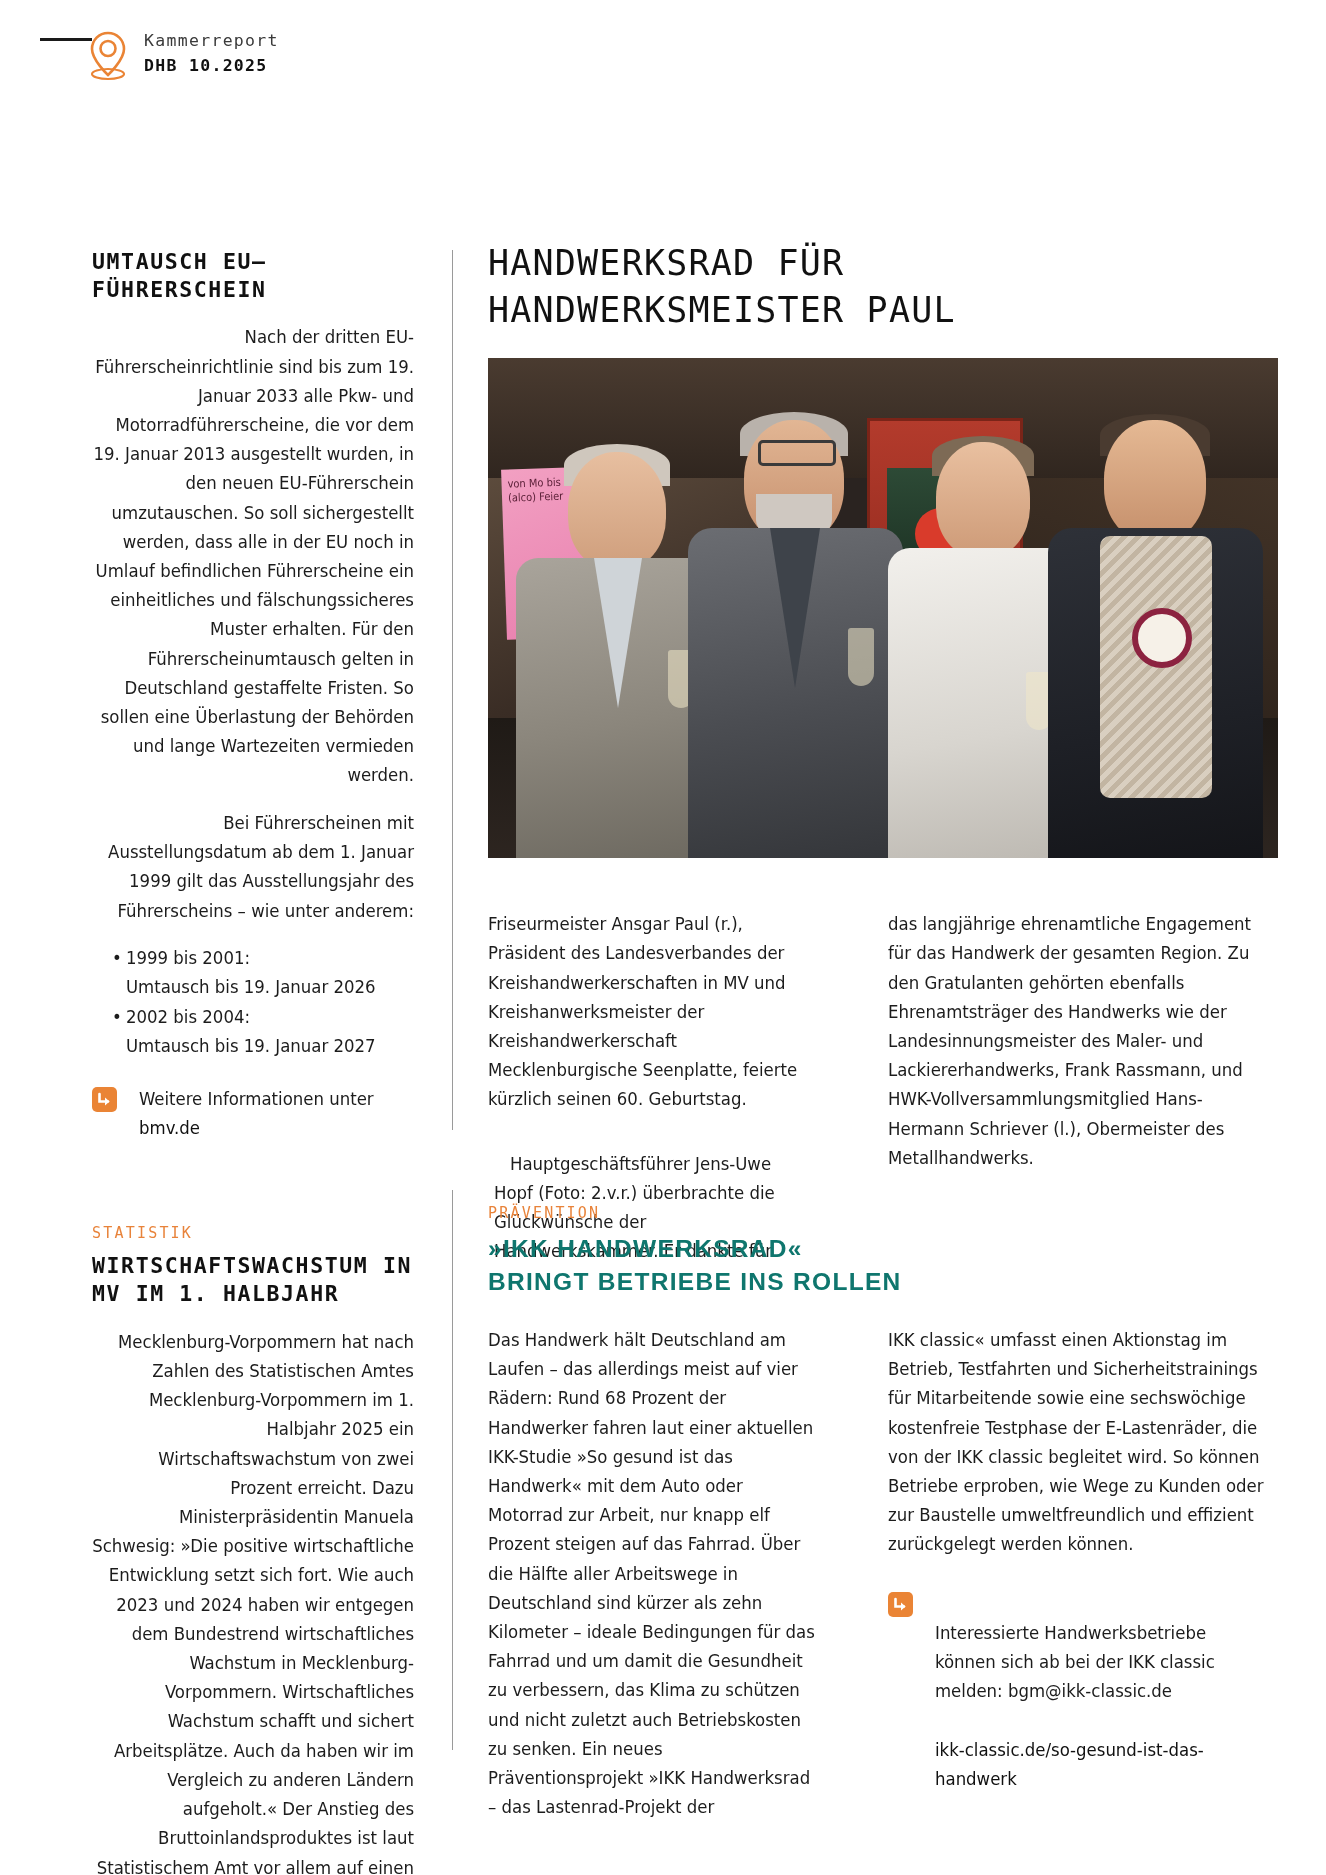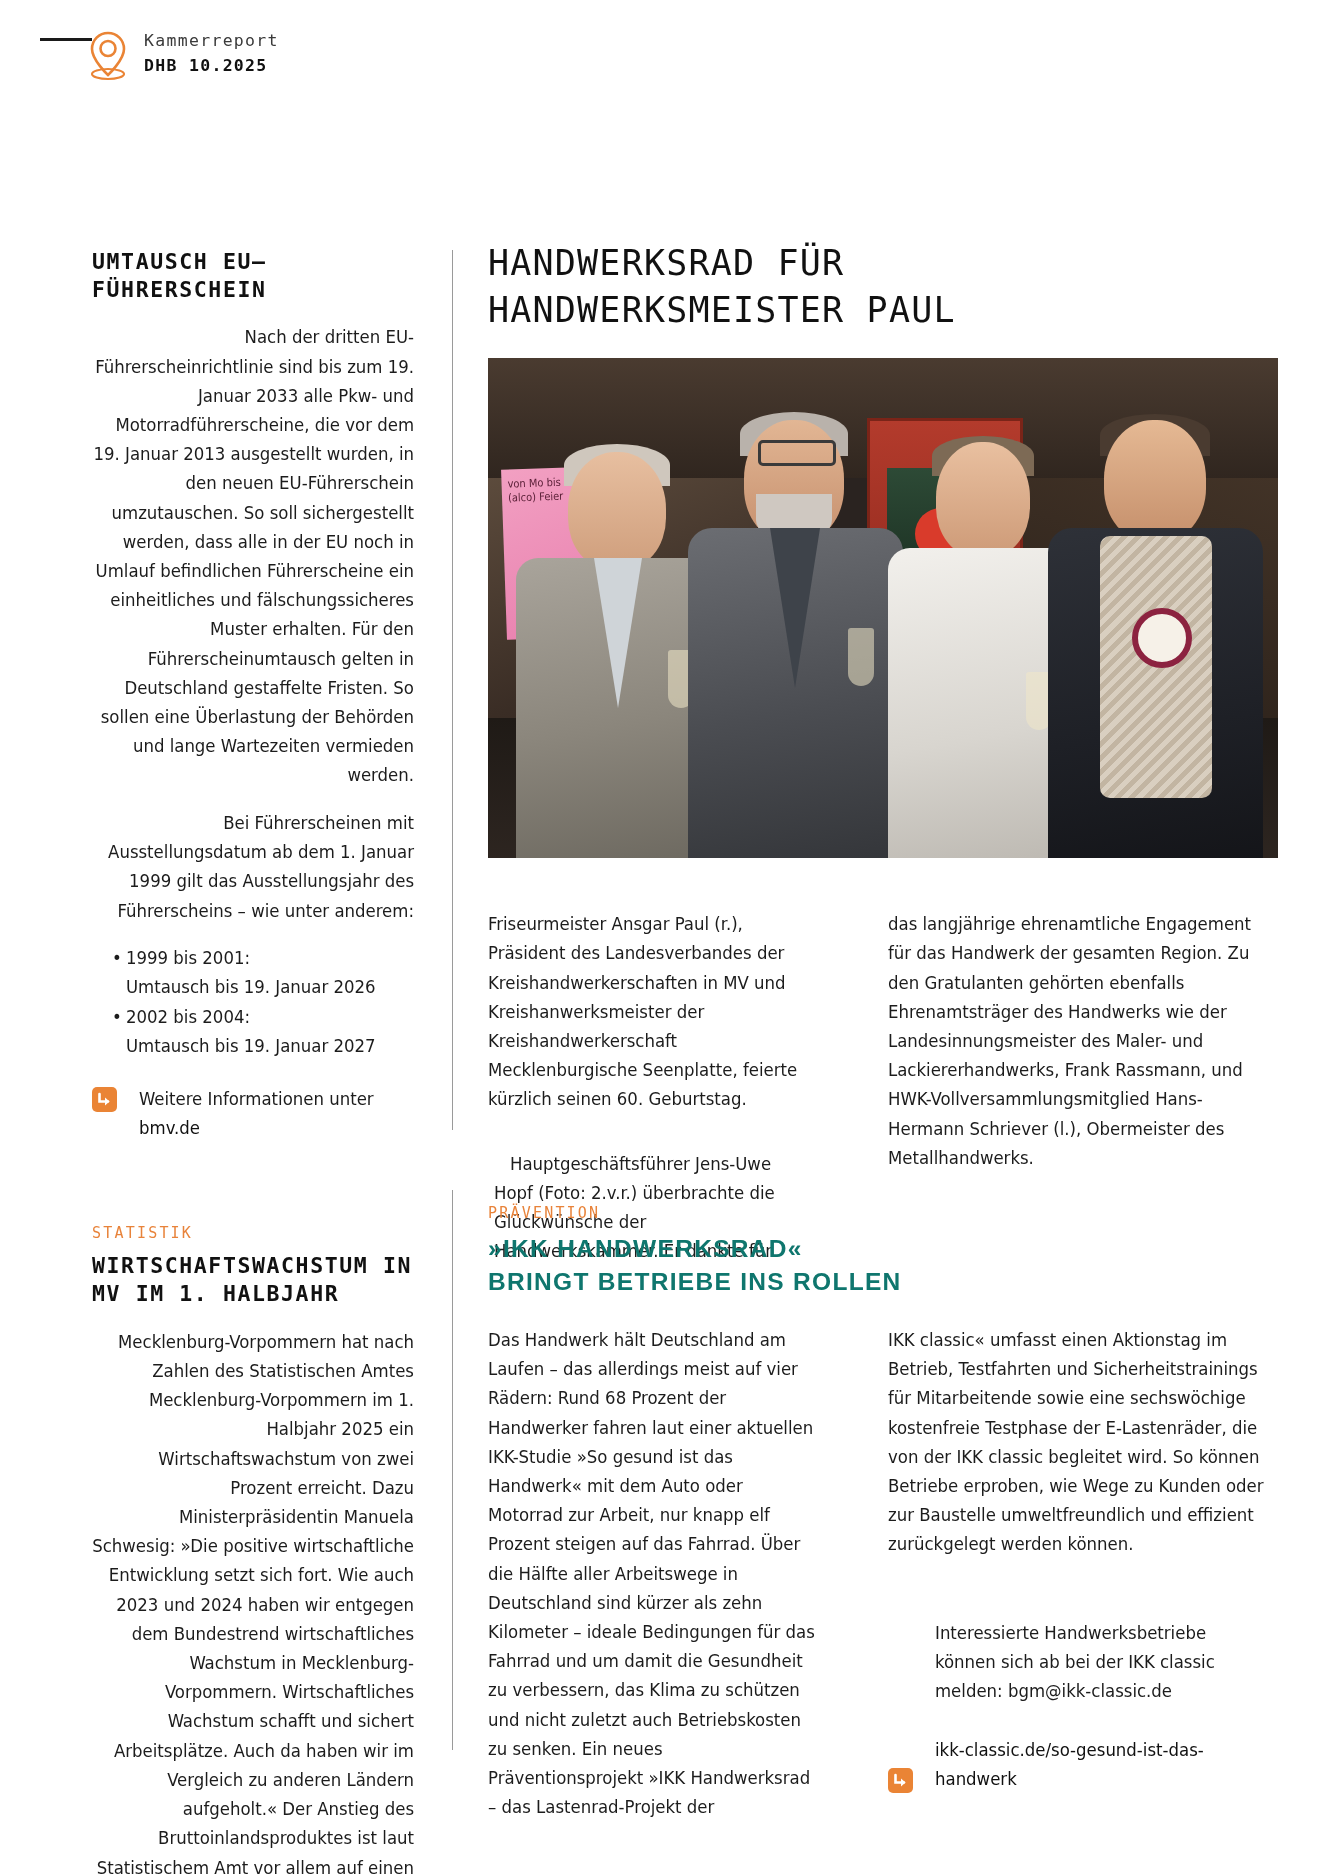--- a/index.html
+++ b/index.html
@@ -503,21 +503,21 @@
     <div class="kicker">PRÄVENTION</div>
     <h2 class="head-md">»IKK HANDWERKSRAD«
 BRINGT BETRIEBE INS ROLLEN</h2>
   </div>
 
   <div class="cap-col" style="left:488px; top:1325px; width:330px;">Das Handwerk hält Deutschland am Laufen – das allerdings meist auf vier Rädern: Rund 68 Prozent der Handwerker fahren laut einer aktuellen IKK-Studie »So gesund ist das Handwerk« mit dem Auto oder Motorrad zur Arbeit, nur knapp elf Prozent steigen auf das Fahrrad. Über die Hälfte aller Arbeitswege in Deutschland sind kürzer als zehn Kilometer – ideale Bedingungen für das Fahrrad und um damit die Gesundheit zu verbessern, das Klima zu schützen und nicht zuletzt auch Betriebskosten zu senken. Ein neues Präventionsprojekt »IKK Handwerksrad – das Lastenrad-Projekt der</div>
 
   <div style="position:absolute; left:888px; top:1325px; width:390px;">
     <div class="cap-col" style="position:static; display:block;">IKK classic« umfasst einen Aktionstag im Betrieb, Testfahrten und Sicherheitstrainings für Mitarbeitende sowie eine sechswöchige kostenfreie Testphase der E-Lastenräder, die von der IKK classic begleitet wird. So können Betriebe erproben, wie Wege zu Kunden oder zur Baustelle umweltfreundlich und effizient zurückgelegt werden können.</div>
 
-    <div class="callout" style="margin-top:30px; align-items:flex-end;">
+    <div class="callout" style="margin-top:30px; ">
       <span class="arrow-box">
         <svg width="25" height="25" viewBox="0 0 25 25">
           <path d="M7.5 7 L7.5 14.5 L16 14.5" fill="none" stroke="#ffffff" stroke-width="2.6" stroke-linecap="round"></path>
           <path d="M13 10.5 L17.5 14.6 L13 18.6 Z" fill="#ffffff"></path>
         </svg>
       </span>
       <span class="callout-text" style="width:300px;">
         <span>Interessierte Handwerksbetriebe können sich ab bei der IKK classic melden: bgm@ikk-classic.de</span><br>
         <span class="link-bold">ikk-classic.de/so-gesund-ist-das-handwerk</span>
       </span>

